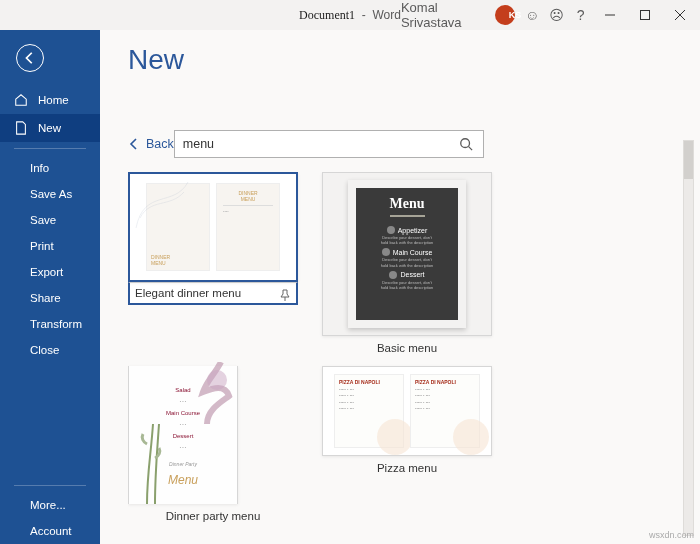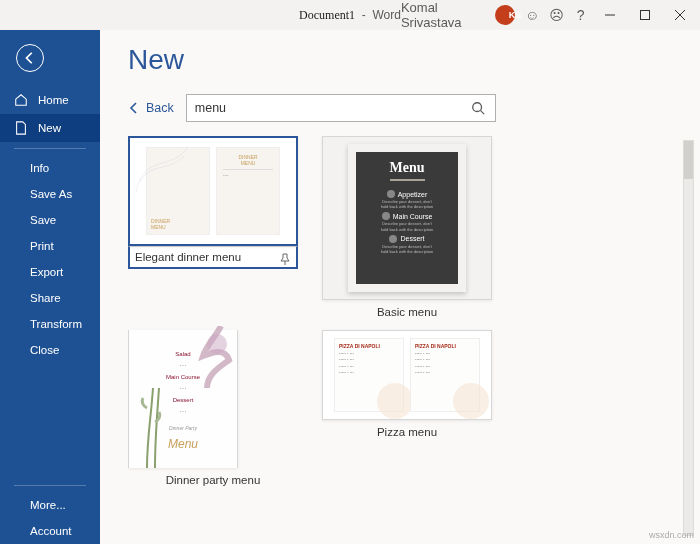--- a/index.html
+++ b/index.html
@@ -25,21 +25,21 @@
     .sb-item.active { background: #0f3e80; }
     .sb-item.textonly { padding-left: 30px; }
     .sb-icon { width: 14px; height: 14px; display: flex; align-items: center; justify-content: center; }
     .sb-icon svg { width: 14px; height: 14px; fill: #fff; stroke: #fff; }
     .sb-sep { height: 1px; background: rgba(255,255,255,0.25); margin: 6px 14px; }
     .sb-spacer { flex: 1; }
     
     .content { flex: 1; background: #faf9f8; padding: 14px 28px 0 28px; display: flex; flex-direction: column; position: relative; overflow: hidden; }
     .page-title { font-size: 28px; font-weight: 300; color: #2b579a; margin-bottom: 18px; }
     
-    .search-row { display: flex; align-items: center; gap: 12px; margin-bottom: 14px; }
+    .search-row { display: flex; align-items: center; margin-bottom: 14px; margin-top: 36px; }
     .back-link { display: flex; align-items: center; gap: 6px; color: #2b579a; font-size: 12.5px; cursor: pointer; }
     .back-link svg { width: 12px; height: 12px; fill: #2b579a; }
     .search-box { flex: 1; max-width: 310px; height: 28px; border: 1px solid #b0b0b0; background: #fff; display: flex; align-items: center; padding: 0 8px; }
     .search-box input { flex: 1; border: none; outline: none; font-size: 12.5px; color: #333; background: transparent; }
     .search-btn { width: 18px; height: 18px; display: flex; align-items: center; justify-content: center; }
     .search-btn svg { width: 14px; height: 14px; stroke: #5a5a5a; fill: none; stroke-width: 1.5; }
     
     .gallery { flex: 1; display: flex; flex-wrap: wrap; gap: 12px 24px; align-content: flex-start; padding-right: 14px; overflow: hidden; }
     .tpl { width: 170px; display: flex; flex-direction: column; }
     .thumb { width: 170px; height: 110px; background: #fff; border: 1px solid #d6d6d6; display: flex; align-items: center; justify-content: center; position: relative; box-shadow: 0 1px 3px rgba(0,0,0,0.08); }

